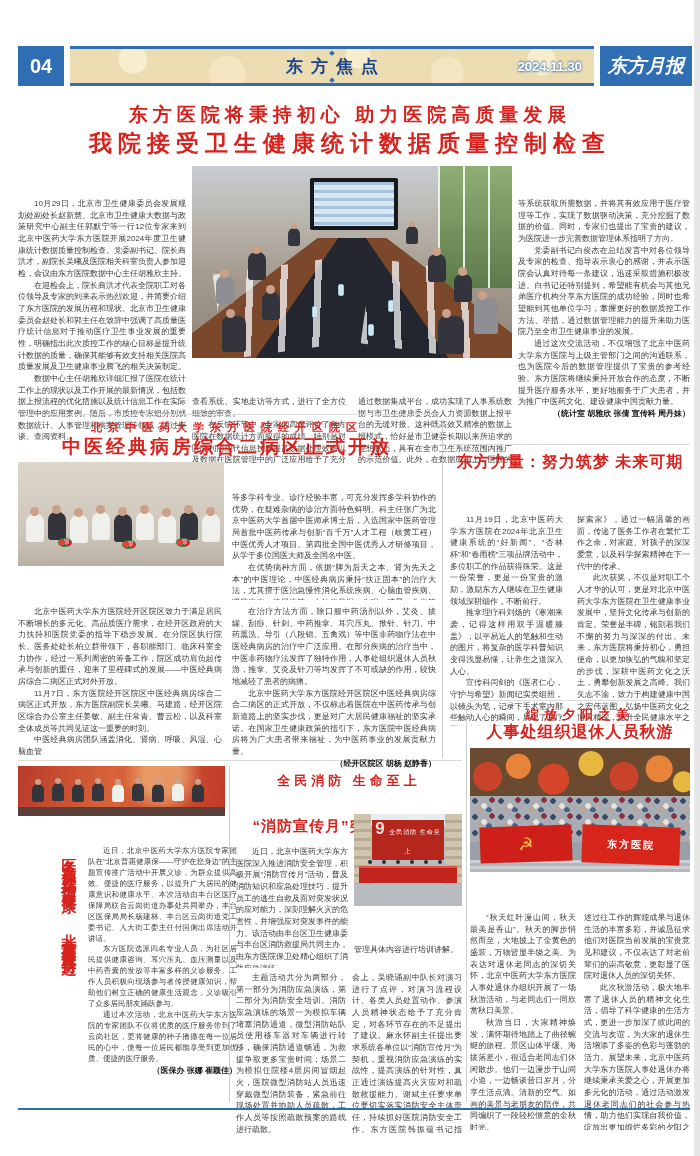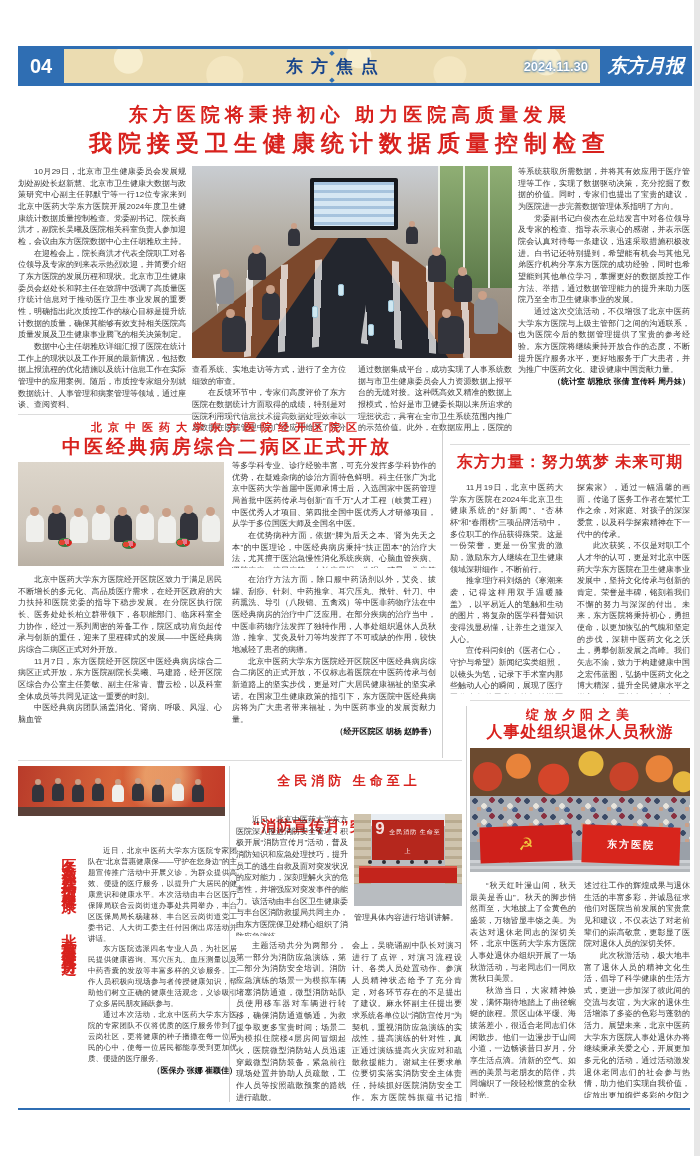--- a/index.html
+++ b/index.html
@@ -1,24 +1,24 @@
 <!DOCTYPE html>
 <html><head>
 <meta charset="utf-8">
 <style>
   html,body{margin:0;padding:0;background:#ececec;}
   .page{position:relative;width:700px;height:1156px;margin:0 auto;background:#fff;
         font-family:"Liberation Sans","DejaVu Sans",sans-serif;color:#222;overflow:hidden;}
   .page::after{content:"";position:absolute;right:0;top:0;width:6px;height:100%;background:#e7e7e7;}
-  .abs{position:absolute;}
+  .abs{position:absolute;margin-top:32px;}
   
   .hdr{position:absolute;left:18px;top:46px;width:674px;height:40px;display:flex;}
   .hdr-page{width:46px;background:#2f6eb3;color:#fff;display:flex;align-items:center;justify-content:center;
             font-size:20px;font-weight:bold;}
-  .hdr-band{flex:1;position:relative;margin:0 0;border-top:3px solid #2f6eb3;border-bottom:3px solid #2f6eb3;
+  .hdr-band{flex:1;position:relative;margin:0 6px;border-top:3px solid #2f6eb3;border-bottom:3px solid #2f6eb3;
             background:#ebdcb1;display:flex;align-items:center;justify-content:center;overflow:hidden;}
   .hdr-band .leaves{position:absolute;inset:0;
      background:
        radial-gradient(circle at 12% 30%, #f7eecf 0 14px, transparent 15px),
        radial-gradient(circle at 30% 75%, #f3e6c0 0 18px, transparent 19px),
        radial-gradient(circle at 55% 20%, #f7eecf 0 12px, transparent 13px),
        radial-gradient(circle at 72% 70%, #f3e6c0 0 16px, transparent 17px),
        radial-gradient(circle at 90% 35%, #f7eecf 0 14px, transparent 15px);}
   .hdr-section{position:relative;font-size:17px;font-weight:bold;color:#17448c;letter-spacing:8px;padding-left:8px;}
   .orn{position:absolute;left:50%;transform:translateX(-50%);color:#2f6eb3;font-size:7px;line-height:1;}

